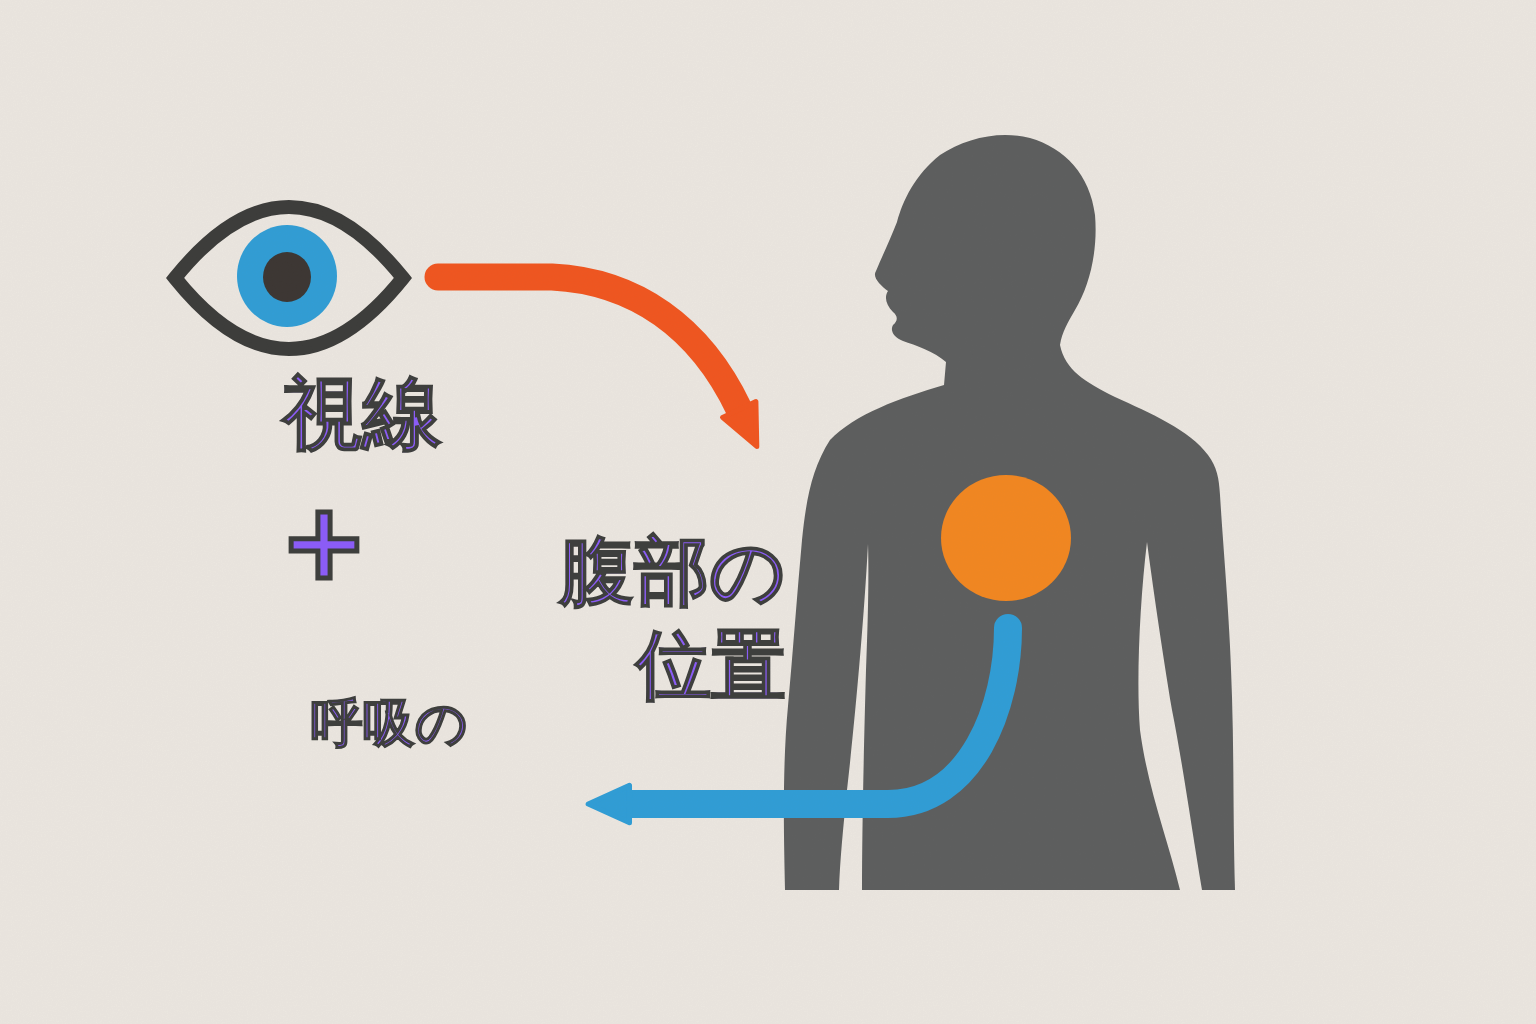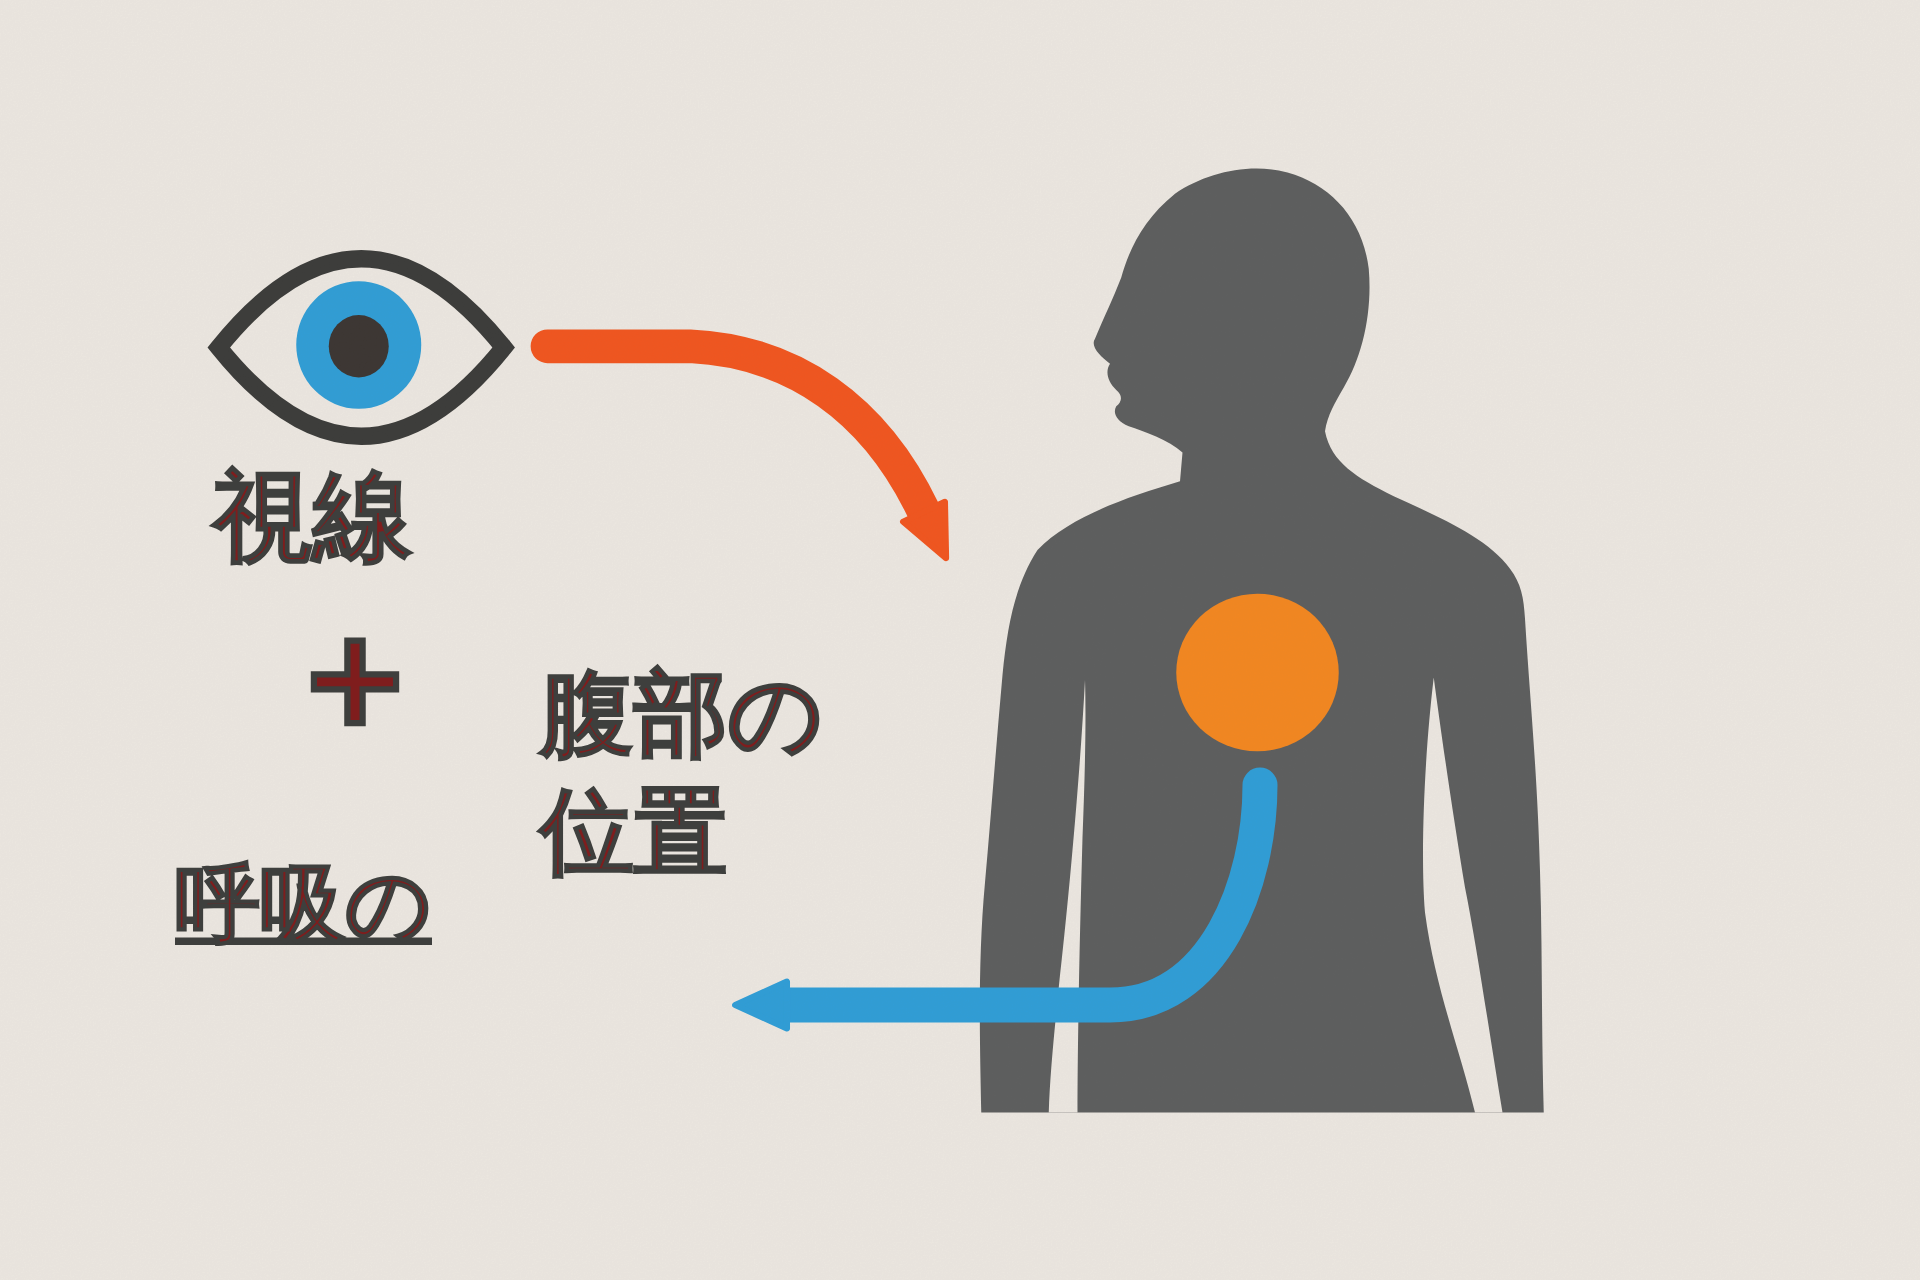--- a/index.html
+++ b/index.html
@@ -5,31 +5,32 @@
   html,body{margin:0;padding:0;}
   body{
     width:1536px;height:1024px;overflow:hidden;position:relative;
     background:#efeae3;
     font-family:"DejaVu Sans","Liberation Sans",sans-serif;
   }
   .canvas{position:absolute;inset:0;width:1536px;height:1024px;}
   svg.art{position:absolute;left:0;top:0;width:1536px;height:1024px;display:block;}
   .label{
     position:absolute;
-    color:#7f1d1d;
+    color:#8b5cf6;
     font-weight:700;
-    text-align:left;
+    text-align:right;
     -webkit-text-stroke:1.3px #3e3f3d;
     white-space:nowrap;
+    margin-left:28px;
   }
   .label .line{display:block;}
   .gaze-label{left:170px;top:374px;width:244px;font-size:80px;line-height:80px;}
   .plus-symbol{left:240px;top:492px;width:100px;font-size:105px;line-height:100px;-webkit-text-stroke:5px #3e3f3d;}
-  .abdomen-label{left:432px;top:524px;width:300px;font-size:75px;line-height:94px;}
-  .breathing-label{left:140px;top:676px;width:300px;font-size:68px;line-height:95px;text-decoration:underline;}
+  .abdomen-label{left:458px;top:524px;width:300px;font-size:75px;line-height:94px;}
+  .breathing-label{left:140px;top:676px;width:300px;font-size:52px;line-height:95px;}
 </style>
 </head>
 <body>
 
 <div class="canvas">
 
   <svg class="art" viewBox="0 0 1536 1024" aria-hidden="true">
     <defs>
       <marker id="ah-orange" viewBox="0 0 10 10" refX="0.6" refY="5" markerWidth="1.85" markerHeight="2.75" orient="auto">
         <path d="M0.7,1.3 L8.9,5 L0.7,8.7 Z" stroke-width="1" stroke-linejoin="round" fill="#f4541c" stroke="#f4541c"></path>

